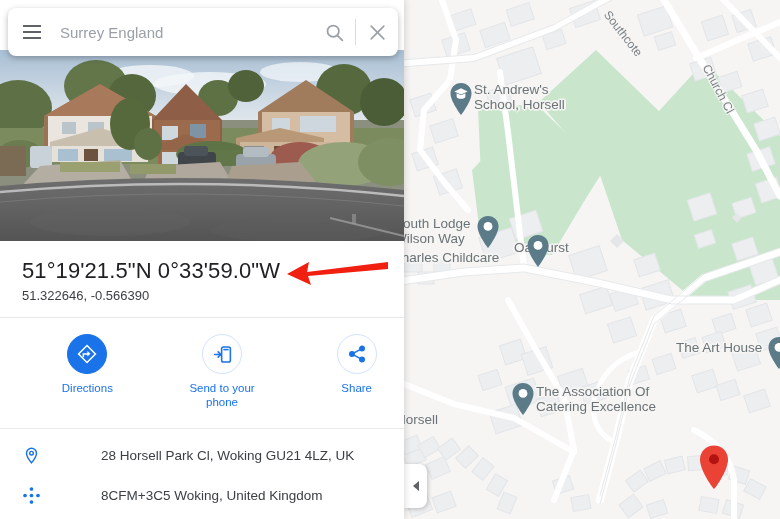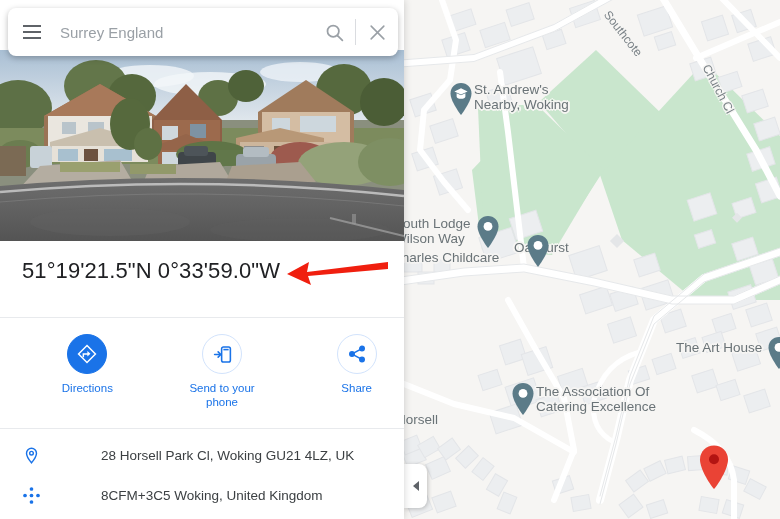--- a/index.html
+++ b/index.html
@@ -273,21 +273,21 @@
         <path d="M 376 256 L 300 282 L 250 324 L 226 384 L 212 444 L 196 504"></path>
       </g>
 
       <g fill="#e4e6e8">
         <rect x="208" y="236" width="10" height="10" transform="rotate(45 213 241)"></rect>
         <rect x="330" y="214" width="7" height="7" transform="rotate(45 333 217)"></rect>
       </g>
     </svg>
 
     <div class="map-label" style="left:70px; top:82px;">St. Andrew's
-Nearby, Woking</div>
+School, Horsell</div>
     <div class="map-label" style="left:-10px; top:216px;">South Lodge
 Wilson Way</div>
     <div class="map-label" style="left:-12px; top:250px;">Charles Childcare</div>
     <div class="map-label" style="left:110px; top:214px;margin-top:26px;">Oakhurst</div>
     <div class="map-label" style="left:272px; top:340px;">The Art House</div>
     <div class="map-label" style="left:132px; top:384px;">The Association Of
 Catering Excellence</div>
     <div class="map-label" style="left:-8px; top:412px;">Horsell</div>
 
     <div class="street-label" style="left:208px; top:8px; transform: rotate(52deg); transform-origin: left top;">Southcote</div>
@@ -445,20 +445,21 @@
       <div class="sb-icon">
         <svg width="19" height="19" viewBox="0 0 24 24" fill="none" stroke="#9aa0a6" stroke-width="2" stroke-linecap="round">
           <line x1="4" y1="4" x2="20" y2="20"></line>
             <line x1="20" y1="4" x2="4" y2="20"></line>
         </svg>
       </div>
     </div>
 
     <div id="info-block">
       <div id="coords-dms">51°19'21.5"N 0°33'59.0"W</div>
+      <div id="coords-dec">51.322646, -0.566390</div>
     </div>
 
     <svg id="red-arrow" viewBox="0 0 104 30">
       <path d="M103 4 L22 14 L24 4 L2 16 L26 27 L23 18 L103 11 Z" fill="#f01f0f"></path>
     </svg>
 
     <div class="hr" style="top:317px;"></div>
 
     <div id="actions">
 

